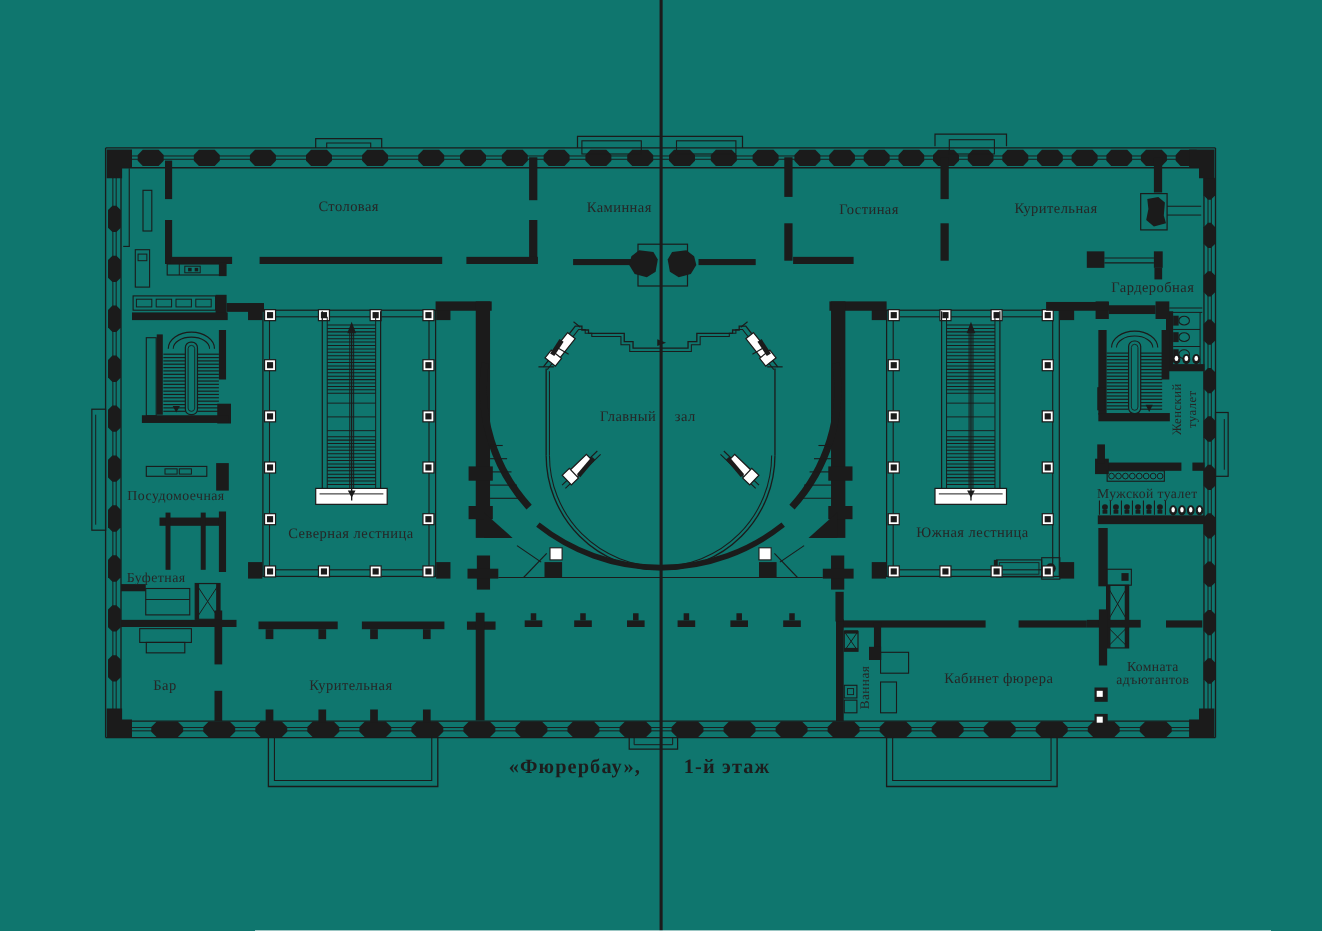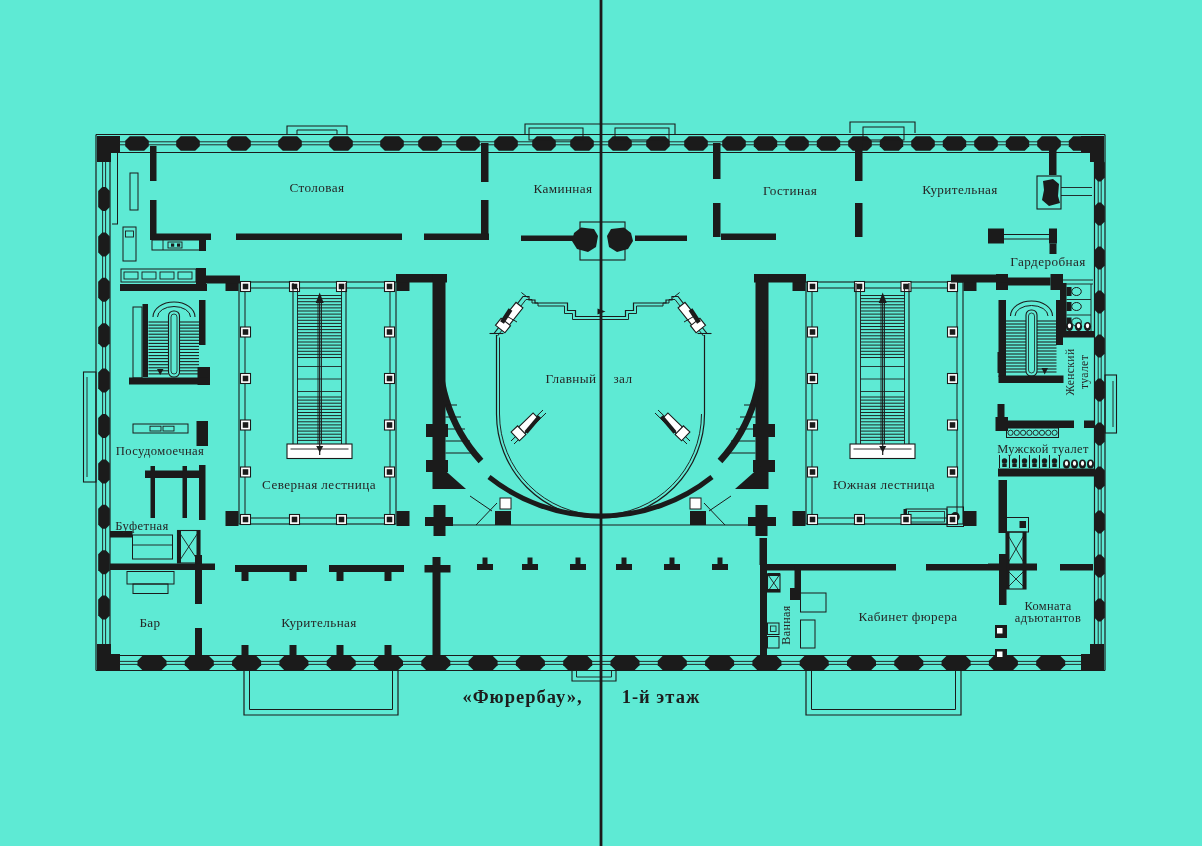--- a/index.html
+++ b/index.html
@@ -1,16 +1,16 @@
 <!DOCTYPE html>
 <html><head>
 <meta charset="utf-8">
 <style>
   html, body { margin: 0; padding: 0; background: #ffffff; }
-  .stage { position: relative; width: 1202px; height: 846px; background: #5eead4; overflow: hidden; }
+  .stage { position: relative; width: 1202px; height: 846px; background: #0f766e; overflow: hidden; }
   svg { display: block; }
   .room-label {
     font-family: "Liberation Serif", "DejaVu Serif", serif;
     fill: #262626;
     letter-spacing: 0.4px;
     text-anchor: middle;
   }
   .caption-label {
     font-family: "Liberation Serif", "DejaVu Serif", serif;
     font-weight: bold;

